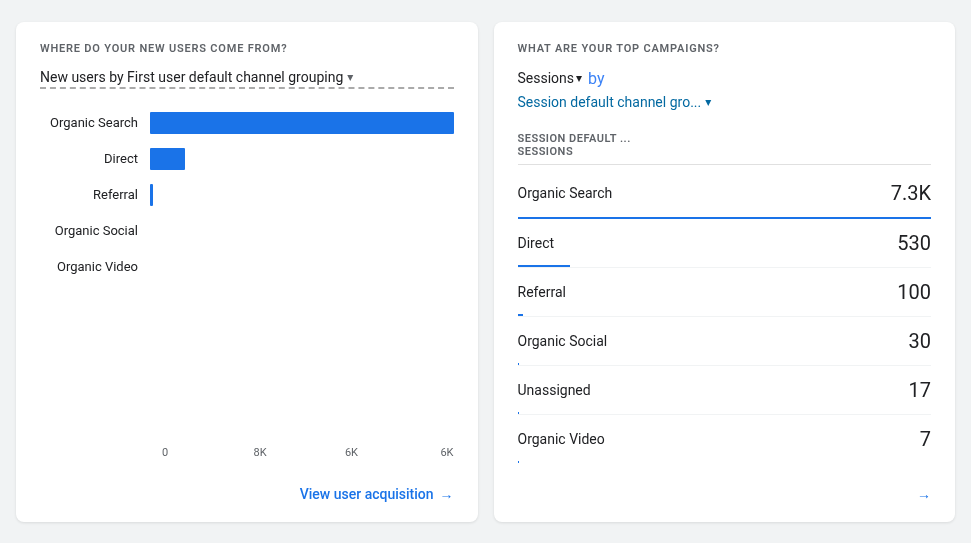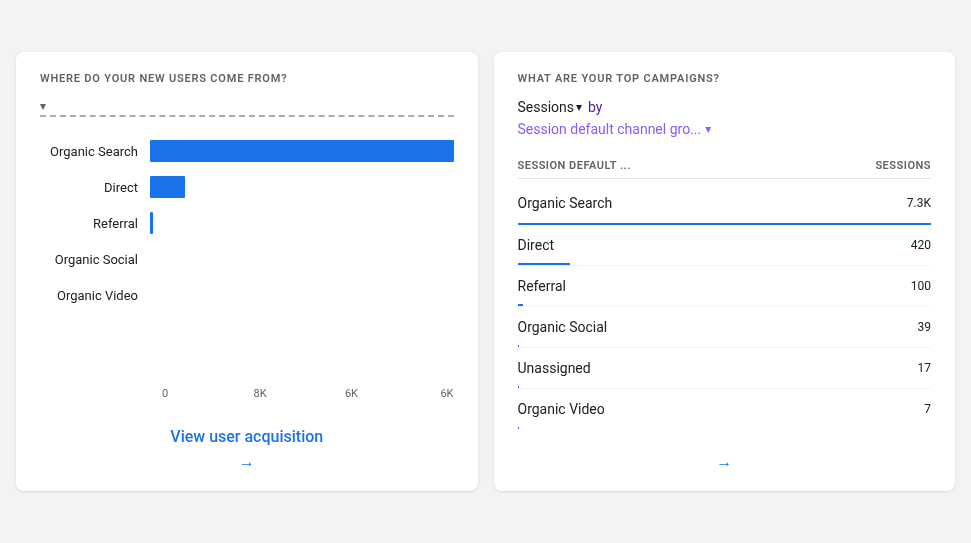--- a/index.html
+++ b/index.html
@@ -92,29 +92,28 @@
       color: #5f6368;
       flex: 1;
       text-align: left;
     }
     .x-tick:last-child {
       text-align: center;
     }
     .view-link {
       margin-top: 23px;
       text-align: right;
-      font-size: 16px;
+      font-size: 14px;
       color: #1a73e8;
       cursor: pointer;
       font-weight: 500;
       display: flex;
       align-items: center;
       justify-content: flex-end;
       gap: 6px;
-      flex-direction: column;
     }
     
     .sessions-header {
       display: flex;
       align-items: flex-start;
       gap: 4px;
       margin-bottom: 14px;
       flex-wrap: wrap;
     }
     .sessions-dropdown {
@@ -128,24 +127,24 @@
       font-size: 14px;
       color: #202124;
       display: flex;
       align-items: center;
       gap: 4px;
       width: 100%;
       margin-top: 2px;
     }
     .table-header {
       display: flex;
-      justify-content: space-between;
       padding: 8px 0 6px 0;
       border-bottom: 1px solid #e0e0e0;
       margin-bottom: 4px;
+      flex-direction: column;
     }
     .table-header-cell {
       font-size: 11px;
       font-weight: 600;
       color: #5f6368;
       letter-spacing: 0.5px;
       text-transform: uppercase;
     }
     .table-row {
       display: flex;
@@ -156,38 +155,39 @@
       position: relative;
     }
     .table-row:last-of-type {
       border-bottom: none;
     }
     .row-label {
       font-size: 14px;
       color: #202124;
     }
     .row-value {
-      font-size: 12px;
+      font-size: 20px;
       color: #202124;
       font-weight: 400;
     }
     
     .top-row {
       border-bottom: 2px solid #1a73e8 !important;
     }
   </style>
 </head>
 <body>
 
 <div class="dashboard">
 
   <div class="card">
     <div class="section-title">WHERE DO YOUR NEW USERS COME FROM?</div>
 
     <div class="dropdown-label">
+      <span>New users by First user default channel grouping</span>
       <span class="chevron">▾</span>
     </div>
 
     <div class="bar-chart">
       <div id="bars-container">
           <div class="bar-row">
             <div class="bar-label">Organic Search</div>
             <div class="bar-container">
               <div class="bar" style="width: 100%;"></div>
             </div>
@@ -230,53 +230,53 @@
 
   <div class="card">
     <div class="section-title">WHAT ARE YOUR TOP CAMPAIGNS?</div>
 
     <div class="sessions-header">
       <div style="display:flex; align-items:center; gap:6px; width:100%">
         <span class="sessions-dropdown">
           <span>Sessions</span>
           <span style="font-size:12px; margin-left:2px">▾</span>
         </span>
-        <span style="font-size:14px;color:#4c1d95;">by</span>
+        <span style="font-size:16px;color:#3b82f6;">by</span>
       </div>
       <div class="sessions-subline">
-        <span style="font-size:14px; color:#8b5cf6; display:flex; align-items:center; gap:4px; cursor:pointer;">
+        <span style="font-size:14px; color:#0369a1; display:flex; align-items:center; gap:4px; cursor:pointer;">
           <span>Session default channel gro...</span>
           <span style="font-size:12px;">▾</span>
         </span>
       </div>
     </div>
 
     <div class="table-header">
       <span class="table-header-cell">SESSION DEFAULT ...</span>
       <span class="table-header-cell">SESSIONS</span>
     </div>
 
     <div id="table-rows-container">
         <div class="table-row top-row">
           <span class="row-label">Organic Search</span>
           <span class="row-value">7.3K</span>
         </div>
         <div class="table-row">
           <span class="row-label">Direct</span>
-          <span class="row-value">420</span>
+          <span class="row-value">530</span>
           <div style="position: absolute; bottom: 0px; left: 0px; height: 2px; width: 12.7%; background: rgb(26, 115, 232);"></div>
         </div>
         <div class="table-row">
           <span class="row-label">Referral</span>
           <span class="row-value">100</span>
           <div style="position: absolute; bottom: 0px; left: 0px; height: 2px; width: 1.4%; background: rgb(26, 115, 232);"></div>
         </div>
         <div class="table-row">
           <span class="row-label">Organic Social</span>
-          <span class="row-value">39</span>
+          <span class="row-value">30</span>
           <div style="position: absolute; bottom: 0px; left: 0px; height: 2px; width: 0.3%; background: rgb(26, 115, 232);"></div>
         </div>
         <div class="table-row">
           <span class="row-label">Unassigned</span>
           <span class="row-value">17</span>
           <div style="position: absolute; bottom: 0px; left: 0px; height: 2px; width: 0.2%; background: rgb(26, 115, 232);"></div>
         </div>
         <div class="table-row">
           <span class="row-label">Organic Video</span>
           <span class="row-value">7</span>

